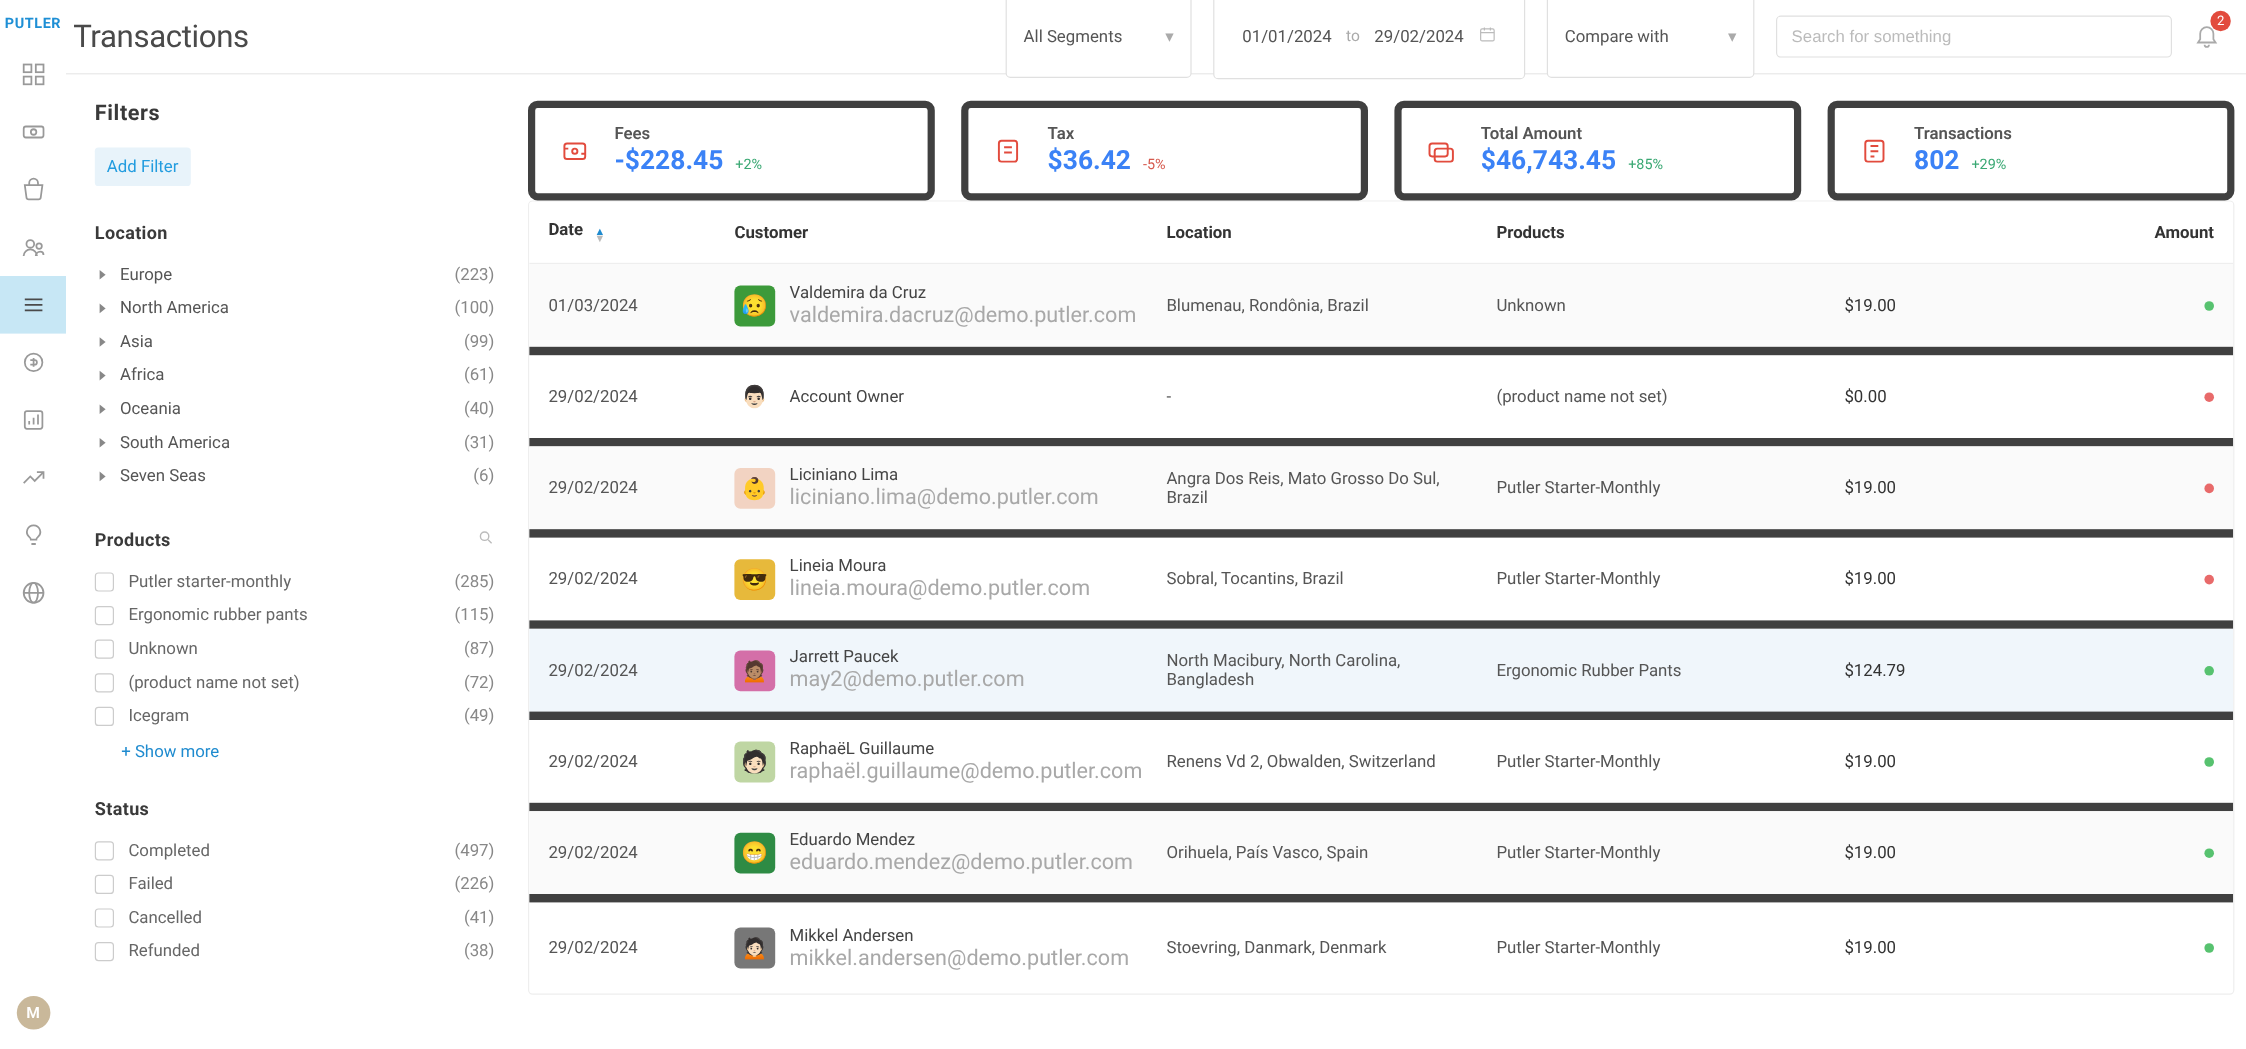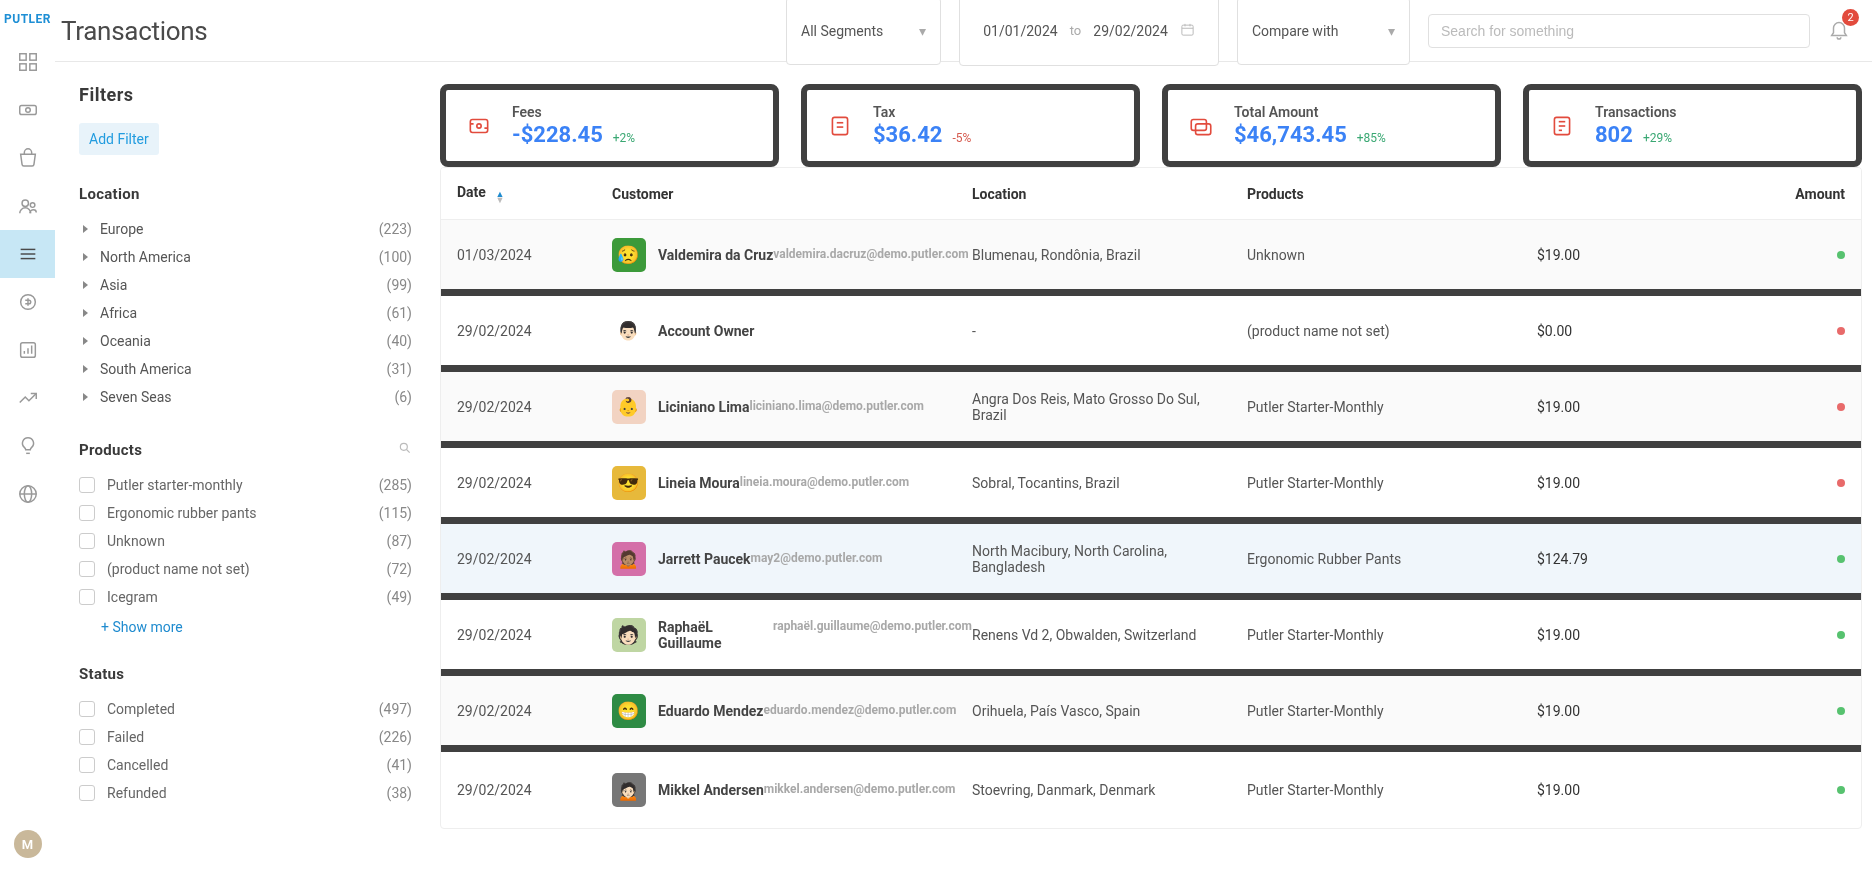--- a/index.html
+++ b/index.html
@@ -65,21 +65,21 @@
     background:#fff;
     display:flex;align-items:center;gap:10px;
     font-size:14px;
   }
   .ctl .chev { color:#aaa; }
   .date-range .to { color:#aaa; font-size:13px; }
   .search-ctl {
     border:1px solid #e0e0e0;
     border-radius:4px;
     padding:8px 12px;
-    width:382px;
+    width:330px;
   }
   .search-ctl input { border:none; outline:none; width:100%; font-size:14px; color:#444; }
   .search-ctl input::placeholder { color:#bbb; }
   .bell {
     position:relative;
     color:#aaa;
   }
   .bell .badge {
     position:absolute;
     top:-9px;right:-9px;
@@ -186,23 +186,23 @@
     border-bottom:7px solid #404040;
     color:#555;
   }
   .trow.alt { background:#fafafa; }
   .trow.hl { background:#F0F6FB; }
   .trow:last-child { border-bottom:none; }
   .cust-av {
     width:34px;height:34px;border-radius:5px;background:#888;flex-shrink:0;
     display:flex;align-items:center;justify-content:center;font-size:18px;
   }
-  .cust-text { display:flex;flex-direction:row;font-weight:bold; }
+  .cust-text { display:flex;flex-direction:column; }
   .cust-name { color:#444; }
-  .cust-email { color:#a8a8a8; font-size:12px; }
+  .cust-email { color:#a8a8a8; font-size:18px; }
   .amt { color:#333; }
   .dot { width:8px;height:8px;border-radius:50%;}
   .dot-green{background:#57c26f;}
   .dot-red{background:#e86a6a;}
 </style>
 </head>
 <body>
 
 <div class="app">
 

